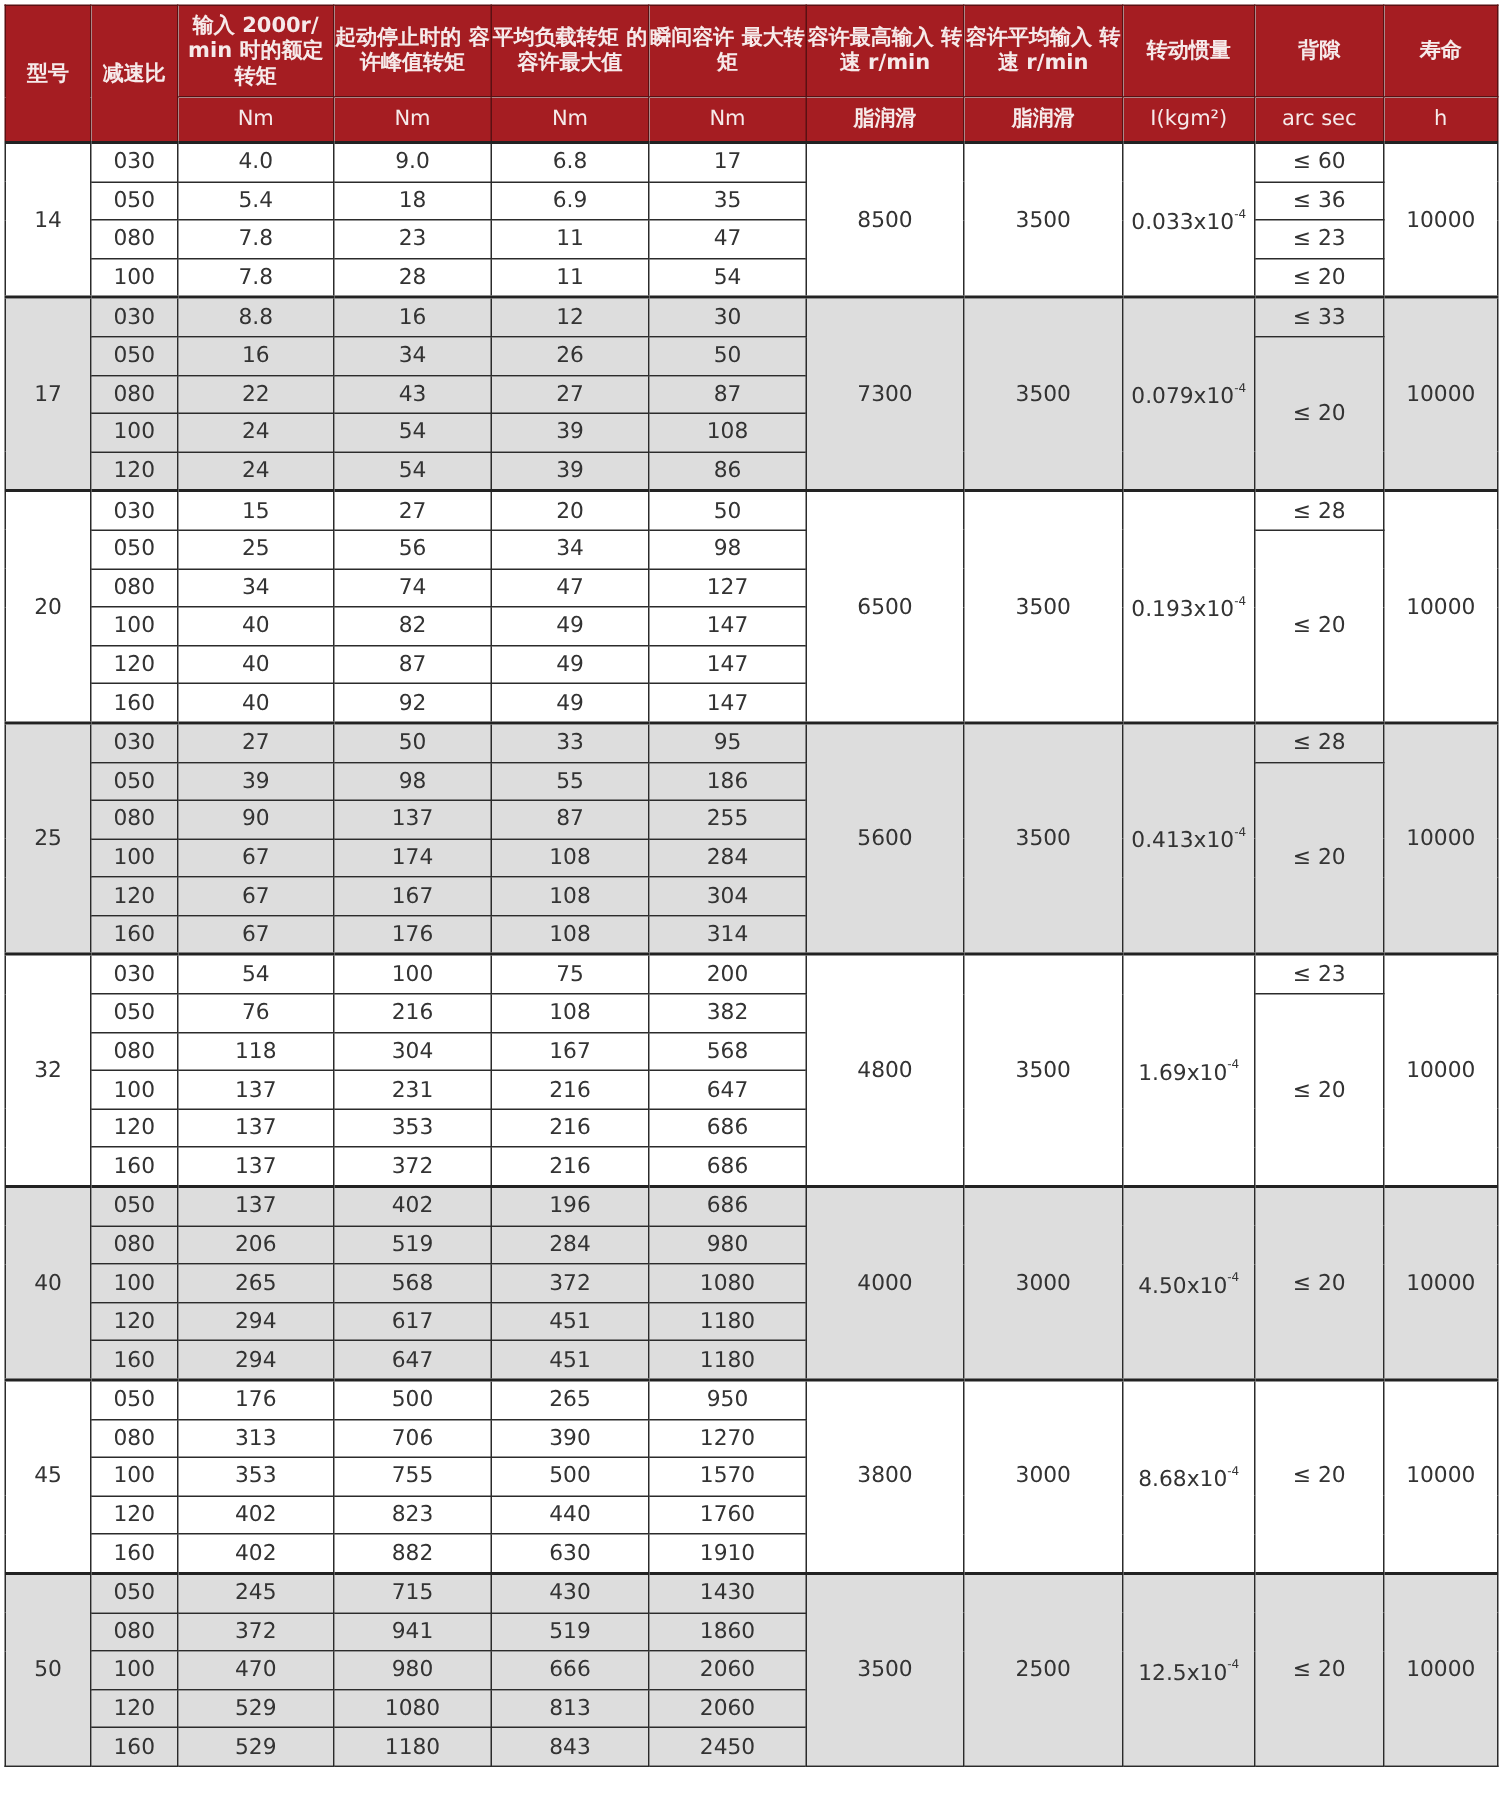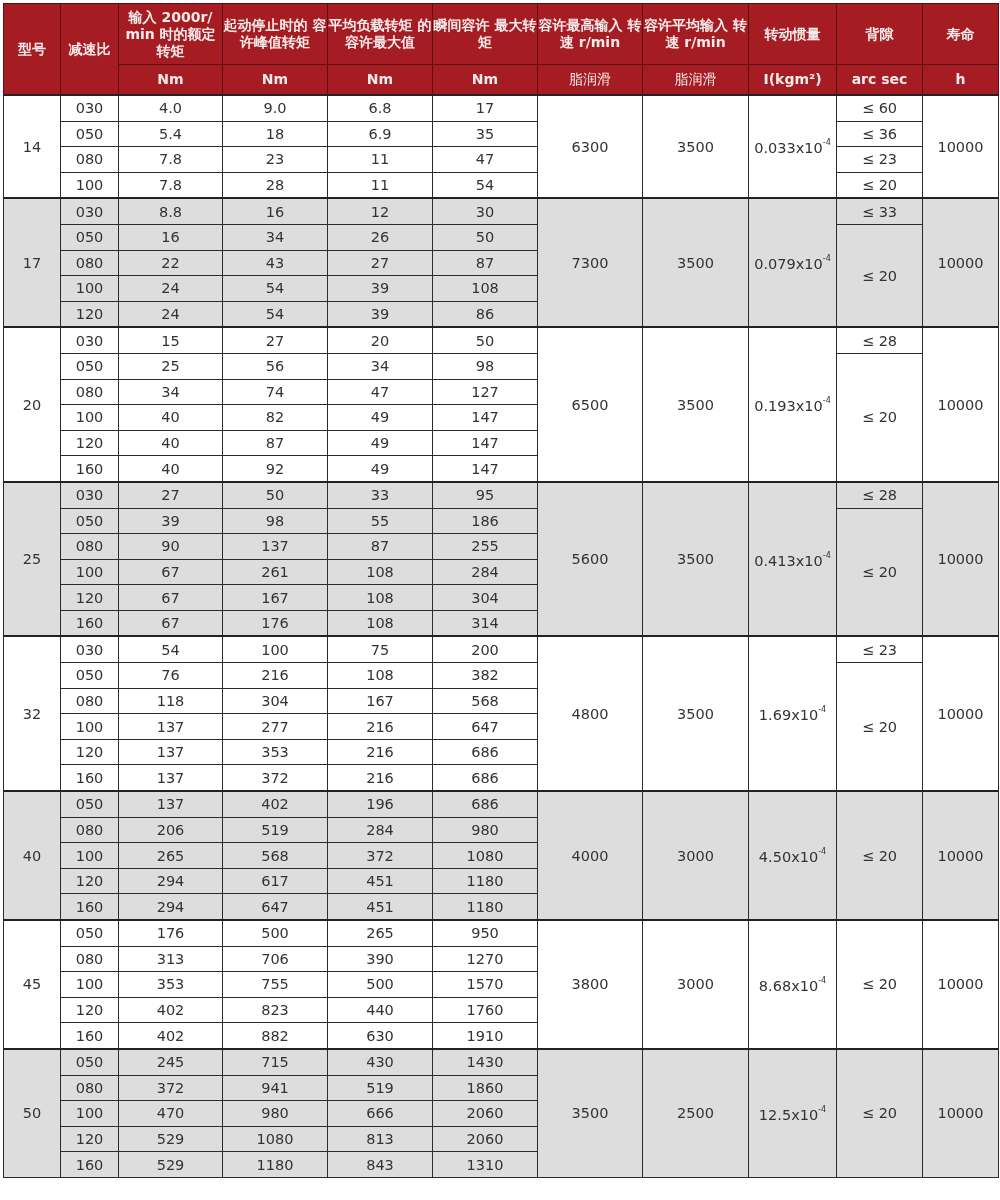--- a/index.html
+++ b/index.html
@@ -14,22 +14,22 @@
     border: 1.5px solid #2b2b2b;
     text-align: center; vertical-align: middle;
     padding: 0; overflow: hidden; white-space: nowrap;
   }
   #spec-table th {
     background: #a51d22; color: #f6eaea; font-weight: bold;
     border-color: #5a1012;
     font-size: 14px; line-height: 17px;
   }
   #spec-table thead tr.h1 th { height: 60px; white-space: normal; }
-  #spec-table thead tr.h2 th { height: 29px; font-weight: bold; font-size: 14px; }
-  #spec-table thead tr.h2 th.cn { font-weight: normal; }
+  #spec-table thead tr.h2 th { height: 29px; font-weight: normal; font-size: 14px; }
+  #spec-table thead tr.h2 th.cn { font-weight: bold; }
   #spec-table tbody td { height: 24.6px; line-height: 20px; }
   #spec-table tbody tr.g-odd td { background: #ffffff; }
   #spec-table tbody tr.g-even td { background: #dddddd; }
   #spec-table tbody tr.g-top td { border-top: 2px solid #222; }
   .sup { font-size: 8px; vertical-align: super; position: relative; top: -2px; }
 </style>
 </head>
 <body>
 
 <table id="spec-table">
@@ -73,21 +73,21 @@
     </tr>
   </thead>
   <tbody id="spec-body">
       <tr class="g-odd g-top">
         <td rowspan="4">14</td>
         <td>030</td>
         <td>4.0</td>
         <td>9.0</td>
         <td>6.8</td>
         <td>17</td>
-        <td rowspan="4">6300</td>
+        <td rowspan="4">8500</td>
         <td rowspan="4">3500</td>
         <td rowspan="4"><span>0.033x10</span><span class="sup">-4</span></td>
         <td rowspan="1">≤ 60</td>
         <td rowspan="4">10000</td>
       </tr>
       <tr class="g-odd">
         <td>050</td>
         <td>5.4</td>
         <td>18</td>
         <td>6.9</td>
@@ -225,21 +225,21 @@
       <tr class="g-even">
         <td>080</td>
         <td>90</td>
         <td>137</td>
         <td>87</td>
         <td>255</td>
       </tr>
       <tr class="g-even">
         <td>100</td>
         <td>67</td>
-        <td>261</td>
+        <td>174</td>
         <td>108</td>
         <td>284</td>
       </tr>
       <tr class="g-even">
         <td>120</td>
         <td>67</td>
         <td>167</td>
         <td>108</td>
         <td>304</td>
       </tr>
@@ -274,21 +274,21 @@
       <tr class="g-odd">
         <td>080</td>
         <td>118</td>
         <td>304</td>
         <td>167</td>
         <td>568</td>
       </tr>
       <tr class="g-odd">
         <td>100</td>
         <td>137</td>
-        <td>277</td>
+        <td>231</td>
         <td>216</td>
         <td>647</td>
       </tr>
       <tr class="g-odd">
         <td>120</td>
         <td>137</td>
         <td>353</td>
         <td>216</td>
         <td>686</td>
       </tr>
@@ -413,16 +413,16 @@
         <td>529</td>
         <td>1080</td>
         <td>813</td>
         <td>2060</td>
       </tr>
       <tr class="g-even">
         <td>160</td>
         <td>529</td>
         <td>1180</td>
         <td>843</td>
-        <td>1310</td>
+        <td>2450</td>
       </tr>
     </tbody>
 </table>
 
 </body></html>

